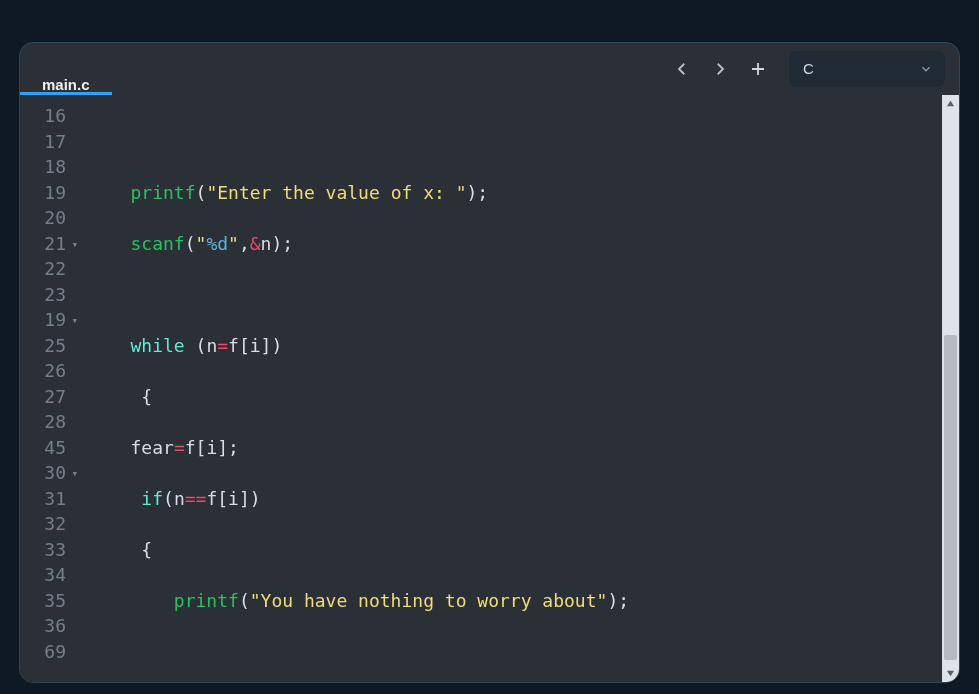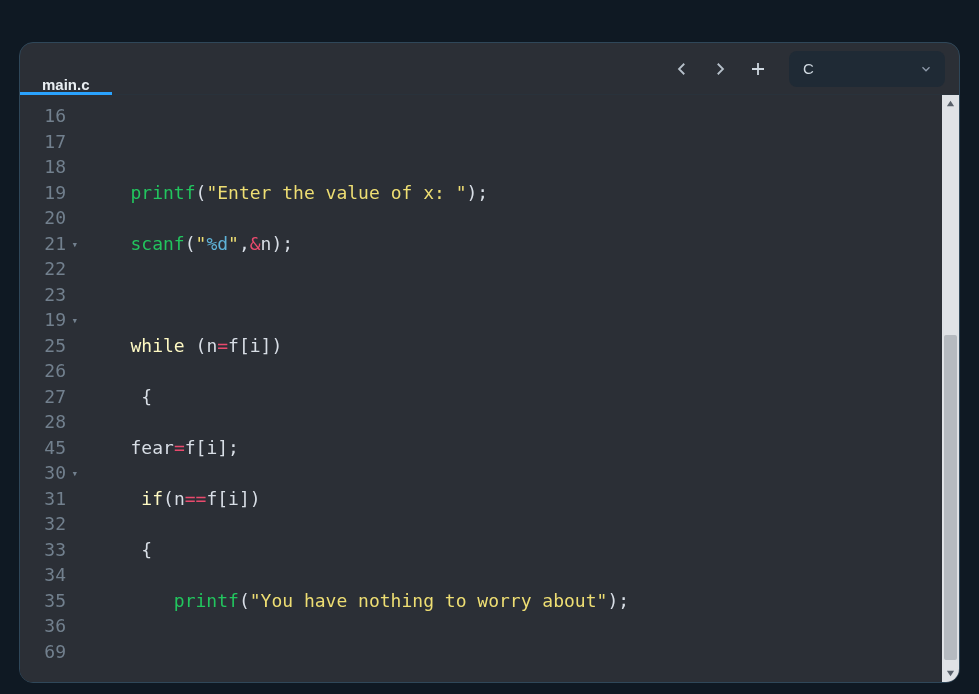--- a/index.html
+++ b/index.html
@@ -51,21 +51,21 @@
   }
   .scrollbar-v {
     position:absolute; right:0; top:52px; bottom:0; width:17px; background:#dfe2e6;
   }
   .sb-arrow { position:absolute; left:0; width:17px; height:17px; display:flex; align-items:center; justify-content:center; }
   .sb-arrow.top { top:0; } .sb-arrow.bot { bottom:0; }
   .sb-arrow svg { width:9px; height:9px; fill:#59616b; }
   .sb-thumb { position:absolute; left:2px; width:13px; top:240px; height:325px; background:#b5bac0; border-radius:2px; }
 
   
-  .tk-kw    { color:#fef9c3;text-align:right; }          
+  .tk-kw    { color:#5eead4;text-align:right; }          
   .tk-fn    { color:#22c55e; }          
   .tk-str   { color:#eede73; }          
   .tk-fmt   { color:#5fb3d9; }          
   .tk-op    { color:#e94a6d; }          
   .tk-id    { color:#d8dee6; }
   .tk-punc  { color:#d8dee6; }
   .indent-guide { color:#3b434c; }
 
   .code .row { height:25.5px; }
 </style>

